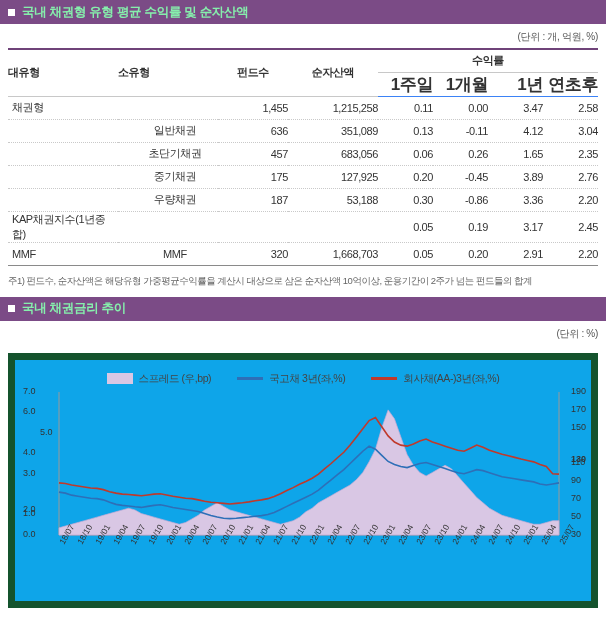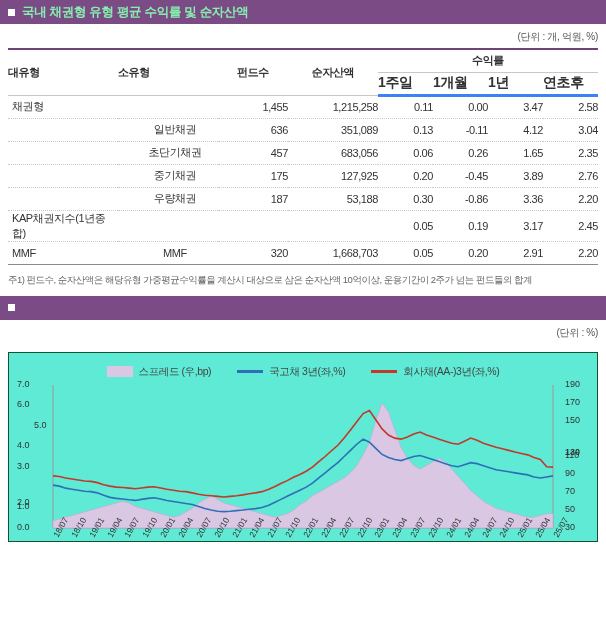--- a/index.html
+++ b/index.html
@@ -51,24 +51,24 @@
   }
   .thead-top th {
     border-top: 2px solid #6f4379;
     border-bottom: 1px solid #c8c8c8;
     font-weight: bold;
     font-size: 11px;
     color: #333;
     text-align: center;
   }
   .thead-bot th {
-    border-bottom: 3px solid #3b82f6;
+    border-bottom: 1px solid #3b82f6;
     font-weight: bold;
-    font-size: 14px;
-    text-align: left;
+    font-size: 17px;
+    text-align: right;
   }
   th.leftcol { text-align: left; padding-left: 4px; }
 
   tbody td {
     border-bottom: 1px dotted #c9c9c9;
     text-align: right;
     padding-right: 6px;
   }
   tbody tr:last-child td { border-bottom: 1px solid #8a8a8a; }
   tbody td.txt-l { text-align: left; padding-left: 4px; padding-right: 0; }
@@ -79,24 +79,24 @@
     font-size: 9.5px;
     color: #666;
     margin: 8px 8px 0 8px;
     letter-spacing: -0.5px;
     line-height: 1.4;
   }
 
   
   .chart-wrap {
     margin: 8px 8px 0 8px;
-    border: 1px solid #14532d;
-    height: 190px;
+    border: 7px solid #14532d;
+    height: 255px;
     position: relative;
-    background: #5eead4;
+    background: #0ea5e9;
   }
   .legend {
     display: flex;
     justify-content: center;
     align-items: center;
     gap: 26px;
     padding-top: 12px;
     font-size: 10.5px;
     color: #444;
     letter-spacing: -0.4px;
@@ -220,20 +220,21 @@
         <td>2.91</td>
         <td>2.20</td>
       </tr>
     </tbody>
   </table>
 
   <div class="table-note">주1) 펀드수, 순자산액은 해당유형 가중평균수익률을 계산시 대상으로 삼은 순자산액 10억이상, 운용기간이 2주가 넘는 펀드들의 합계</div>
 
   <div class="sec-head" style="margin-top:10px">
     <span class="sq"></span>
+    <span>국내 채권금리 추이</span>
   </div>
 
   <div class="unit-line">(단위 : %)</div>
 
   <div class="chart-wrap">
     <div class="legend">
       <div class="item">
         <span class="sw-area"></span>
         <span>스프레드 (우,bp)</span>
       </div>

